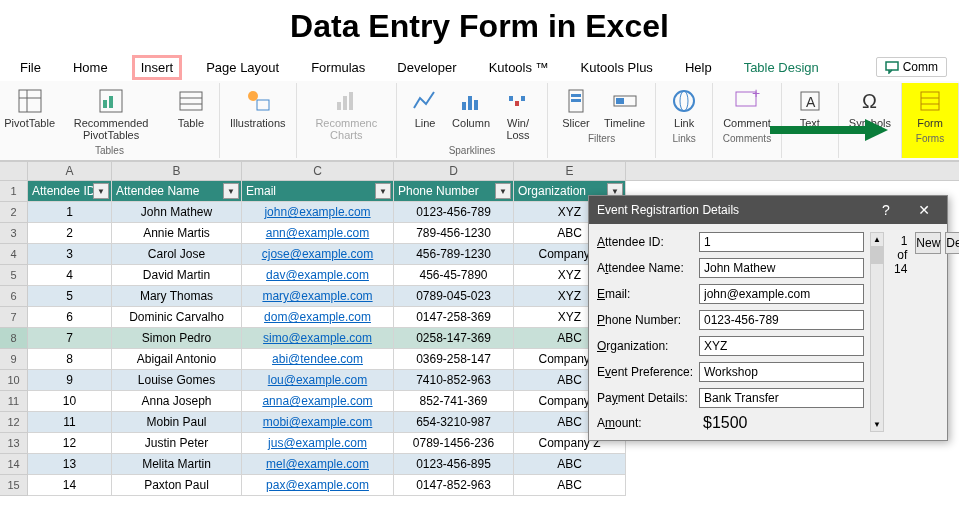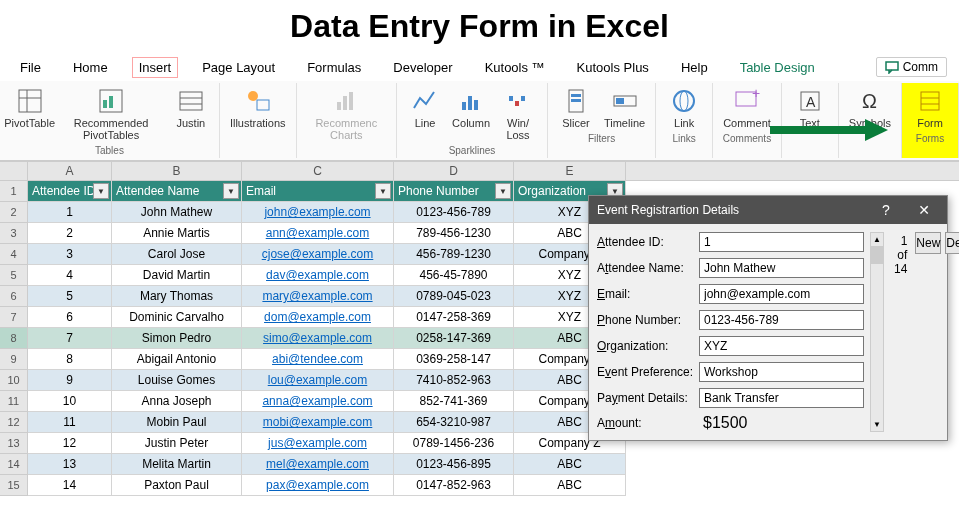--- a/index.html
+++ b/index.html
@@ -2,21 +2,21 @@
 <html><head>
 <meta charset="utf-8">
 <style>
 * { box-sizing: border-box; margin: 0; padding: 0; font-family: "Segoe UI", Arial, sans-serif; }
 body { background: #fff; width: 959px; height: 518px; overflow: hidden; position: relative; }
 
 .title-bar { text-align: center; font-size: 32px; font-weight: bold; padding: 8px 0; font-family: Arial, sans-serif; }
 
 .ribbon-tabs { display: flex; align-items: center; padding: 0 12px; height: 28px; gap: 16px; font-size: 13px; }
 .ribbon-tab { padding: 4px 8px; cursor: pointer; }
-.ribbon-tab.highlighted { border: 1px solid #fca5a5; padding: 2px 6px; font-weight: 500; }
+.ribbon-tab.highlighted { border: 3px solid #fca5a5; padding: 2px 6px; font-weight: 500; }
 .ribbon-tab.design { color: #137c5a; }
 .comments-btn { margin-left: auto; display: flex; align-items: center; gap: 4px; padding: 2px 8px; border: 1px solid #ccc; border-radius: 2px; font-size: 12px; }
 
 .ribbon-body { display: flex; border-bottom: 1px solid #ccc; padding: 2px 0; background: #fafafa; }
 .ribbon-group { display: flex; flex-direction: column; align-items: center; border-right: 1px solid #e0e0e0; padding: 2px 6px; }
 .ribbon-group-items { display: flex; gap: 2px; }
 .ribbon-btn { display: flex; flex-direction: column; align-items: center; justify-content: flex-start; padding: 2px 4px; font-size: 11px; color: #333; min-width: 44px; text-align: center; cursor: pointer; }
 .ribbon-btn.disabled { color: #aaa; }
 .ribbon-btn .icon { width: 28px; height: 28px; display: flex; align-items: center; justify-content: center; margin-bottom: 2px; }
 .ribbon-btn .label { line-height: 1.1; }
@@ -117,21 +117,21 @@
           <span class="label">Recommended PivotTables</span>
         </div>
       <div class="ribbon-btn">
           <span class="icon">
             <svg width="26" height="26">
               <rect x="2" y="4" width="22" height="18" fill="none" stroke="#666"></rect>
               <line x1="2" y1="10" x2="24" y2="10" stroke="#666"></line>
               <line x1="2" y1="16" x2="24" y2="16" stroke="#666"></line>
             </svg>
           </span>
-          <span class="label">Justin</span>
+          <span class="label">Table</span>
         </div>
     </div>
     <div class="ribbon-group-label">Tables</div>
   </div>
   <div class="ribbon-group">
     <div class="ribbon-group-items">
       <div class="ribbon-btn">
           <span class="icon">
             <svg width="26" height="26">
               <circle cx="8" cy="8" r="5" fill="#fa4"></circle>

